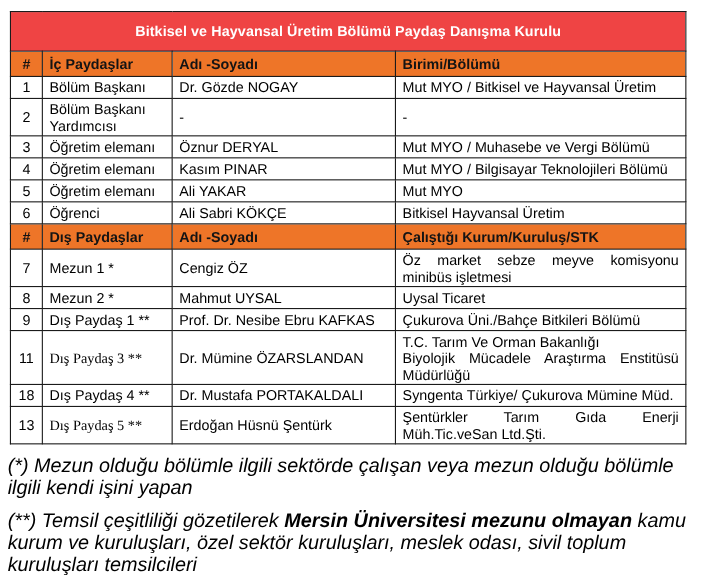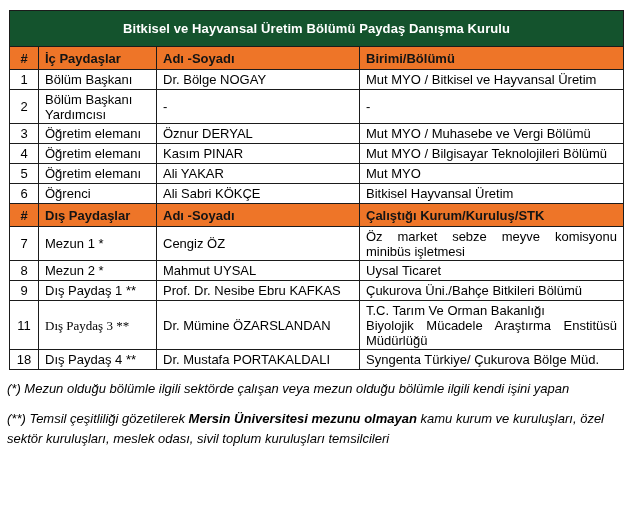--- a/index.html
+++ b/index.html
@@ -23,21 +23,21 @@
   }
   table.kurul td {
     border: 1px solid #1b1b1b;
     padding: 1px 6px;
     font-size: 13px;
     line-height: 15px;
     vertical-align: middle;
     overflow: hidden;
   }
   td.title-cell {
-    background: #14532d;
+    background: #ef4444;
     color: #ffffff;
     font-weight: bold;
     font-size: 14.5px;
     text-align: center;
     height: 33px;
     letter-spacing: 0.1px;
   }
   tr.hdr td {
     background: #EE7528;
     color: #141414;
@@ -53,21 +53,21 @@
   tr.h-triple { height: 49px; }
   td.vtop { vertical-align: top; padding-top: 2px; font-family: Liberation Serif, serif; }
   td.vbot { vertical-align: bottom; padding-bottom: 3px; }
   .jline {
     text-align: justify;
     text-align-last: justify;
   }
   .nw { white-space: nowrap; }
   .fn {
     font-style: italic;
-    font-size: 13px;
+    font-size: 18px;
     line-height: 20px;
     margin: 9px 0 0 0;
     max-width: 624px;
   }
   .fn.second { margin-top: 10px; }
   .fn b { font-weight: bold; }
 </style>
 </head>
 <body>
 
@@ -88,21 +88,21 @@
       <tr class="hdr">
         <td class="c-num">#</td>
         <td>İç Paydaşlar</td>
         <td>Adı -Soyadı</td>
         <td>Birimi/Bölümü</td>
       </tr>
 
       <tr class="h-single">
         <td class="c-num">1</td>
         <td>Bölüm Başkanı</td>
-        <td>Dr. Bölge NOGAY</td>
+        <td>Dr. Gözde NOGAY</td>
         <td class="nw">Mut MYO / Bitkisel ve Hayvansal Üretim</td>
       </tr>
 
       <tr class="h-double">
         <td class="c-num">2</td>
         <td>Bölüm Başkanı Yardımcısı</td>
         <td class="vbot">-</td>
         <td class="vbot">-</td>
       </tr>
 
@@ -174,23 +174,32 @@
           <div>T.C. Tarım Ve Orman Bakanlığı</div>
           <div class="jline">Biyolojik Mücadele Araştırma Enstitüsü</div>
           <div>Müdürlüğü</div>
         </td>
       </tr>
 
       <tr class="h-single">
         <td class="c-num">18</td>
         <td>Dış Paydaş 4 **</td>
         <td>Dr. Mustafa PORTAKALDALI</td>
-        <td class="nw">Syngenta Türkiye/ Çukurova Bölge Müd.</td>
-      </tr>
-
+        <td class="nw">Syngenta Türkiye/ Çukurova Mümine Müd.</td>
+      </tr>
+
+      <tr class="h-double">
+        <td class="c-num">13</td>
+        <td class="vtop">Dış Paydaş 5 **</td>
+        <td class="vbot">Erdoğan Hüsnü Şentürk</td>
+        <td>
+          <div class="jline">Şentürkler Tarım Gıda Enerji</div>
+          <div>Müh.Tic.veSan Ltd.Şti.</div>
+        </td>
+      </tr>
     </tbody>
   </table>
 
   <p class="fn">(*) Mezun olduğu bölümle ilgili sektörde çalışan veya mezun olduğu bölümle ilgili kendi işini yapan</p>
 
   <p class="fn second"><span>(**) Temsil çeşitliliği gözetilerek </span><b>Mersin Üniversitesi mezunu olmayan</b><span> kamu kurum ve kuruluşları, özel sektör kuruluşları, meslek odası, sivil toplum kuruluşları temsilcileri</span></p>
 
 </div>
 
 </body></html>

